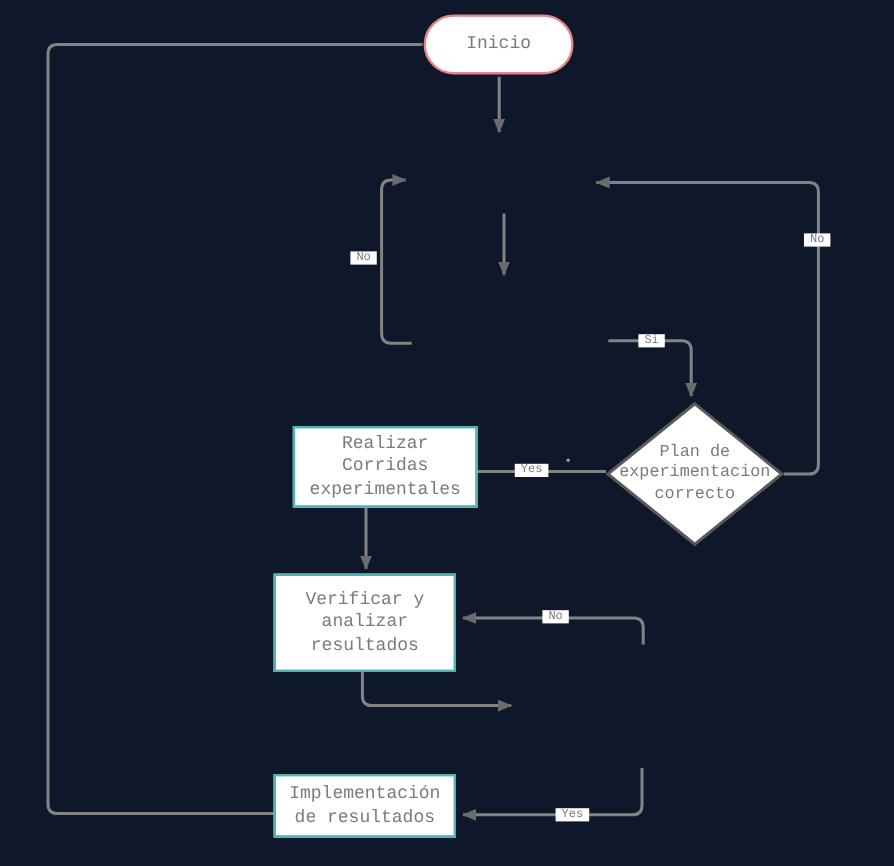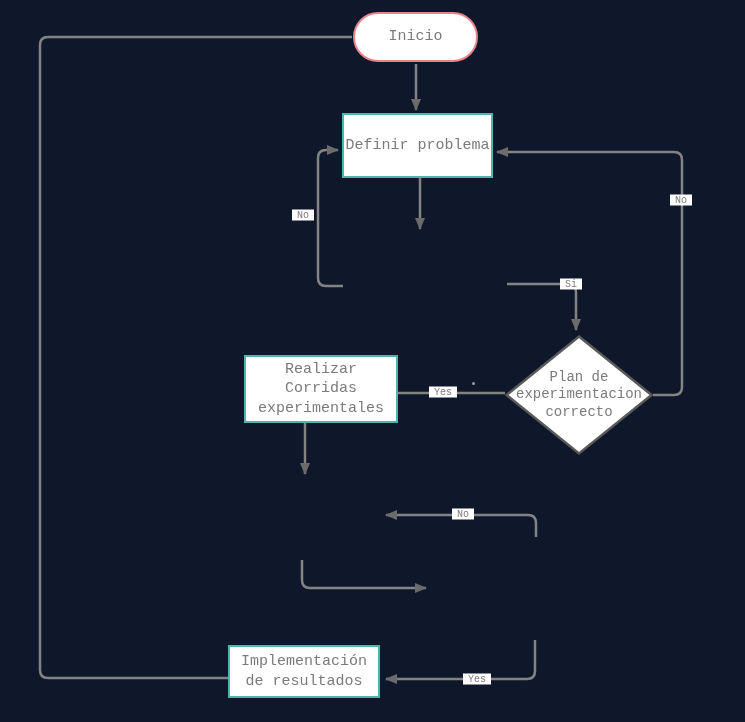--- a/index.html
+++ b/index.html
@@ -65,41 +65,43 @@
       <path d="M505,393 H386" marker-end="url(#arrow)"></path>
       <path d="M305,423 V474" marker-end="url(#arrow)"></path>
       <path d="M302,560 V580 Q302,588 310,588 H426" marker-end="url(#arrow)"></path>
       <path d="M536,537 V523 Q536,515 528,515 H386" marker-end="url(#arrow)"></path>
       <path d="M535,640 V671 Q535,679 527,679 H386" marker-end="url(#arrow)"></path>
     </g>
   </svg>
 
   <div class="node terminator" style="left:353px;top:12px;width:125px;height:50px;">Inicio</div>
 
-  <div class="node process" style="left:342px;top:113px;width:151px;height:65px;">Definir problema</div>
 
 
   <div class="node decision" style="left:505px;top:335px;width:148px;height:120px;">
     <svg width="148" height="120" viewBox="0 0 148 120">
       <polygon points="74,1.5 146.5,60 74,118.5 1.5,60" fill="#ffffff" stroke="#5a5a5a" stroke-width="2.5"></polygon>
     </svg>
     <div class="dlabel" style="font-size:14px;">Plan de
 experimentacion
 correcto</div>
   </div>
 
   <div class="node process" style="left:244px;top:355px;width:154px;height:68px;">Realizar Corridas
 experimentales</div>
 
+  <div class="node process" style="left:228px;top:478px;width:152px;height:82px;">Verificar y
+analizar
+resultados</div>
 
 
   <div class="node process" style="left:228px;top:645px;width:152px;height:53px;">Implementación
 de resultados</div>
 
   <span class="edge-label" style="left:303px;top:215px;">No</span>
-  <span class="edge-label" style="left:571px;top:284px;">Si</span>
+  <span class="edge-label" style="left:543px;top:284px;">Si</span>
   <span class="edge-label" style="left:681px;top:200px;">No</span>
   <span class="edge-label" style="left:443px;top:392px;">Yes</span>
   <span class="edge-label" style="left:463px;top:514px;">No</span>
   <span class="edge-label" style="left:477px;top:679px;">Yes</span>
 
   <span class="stray-dot" style="left:472px;top:382px;"></span>
 </div>
 
 </body></html>

